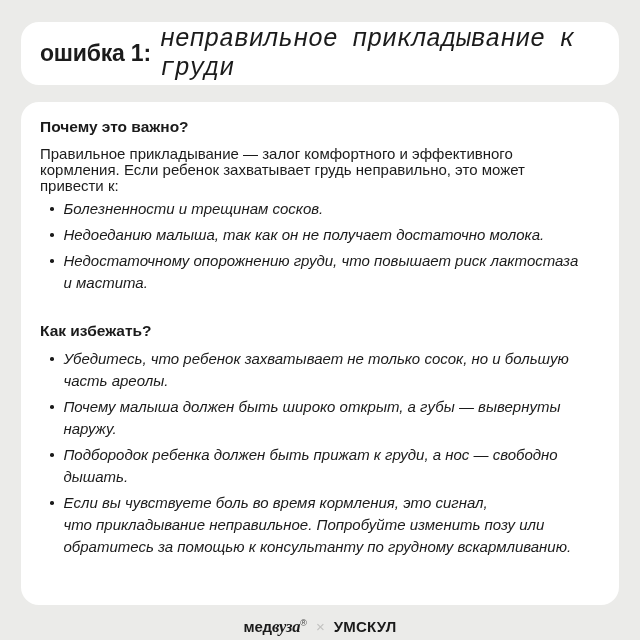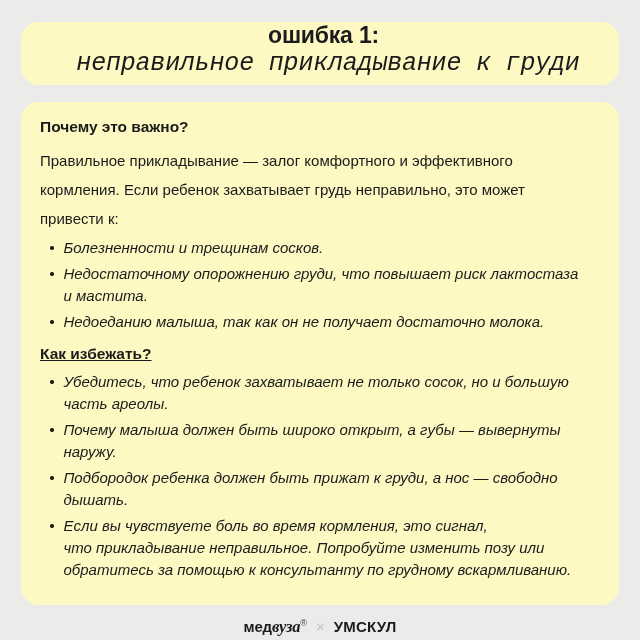--- a/index.html
+++ b/index.html
@@ -4,25 +4,24 @@
 <style>
   * { margin: 0; padding: 0; box-sizing: border-box; }
   html, body {
     width: 640px; height: 640px;
     background: #ebebe9;
     font-family: "Liberation Sans", sans-serif;
     color: #1b1b1b;
     overflow: hidden;
   }
   .card {
-    background: #fef9c3;
+    background: #ffffff;
     border-radius: 18px;
     margin-left: 21px;
     margin-right: 21px;
-    flex-direction: column;
   }
   .title-card {
     margin-top: 22px;
     height: 63px;
     display: flex;
     align-items: center;
     padding-left: 19px;
     padding-right: 12px;
   }
   .title-prefix {
@@ -44,24 +43,24 @@
     height: 503px;
     padding: 14px 10px 0 19px;
     overflow: hidden;
   }
   .section-heading {
     font-size: 15.5px;
     font-weight: 700;
     line-height: 22px;
   }
   .heading-why { margin-bottom: 8px; }
-  .heading-avoid { margin-top: 10px; margin-bottom: 6px; text-decoration: underline; }
+  .heading-avoid { margin-top: 26px; margin-bottom: 6px; }
   .intro {
     font-size: 15px;
-    line-height: 29px;
+    line-height: 16px;
     white-space: pre-line;
     margin-bottom: 4px;
   }
   .bullet-list { list-style: none; }
   .bullet-item {
     display: flex;
     margin-bottom: 4px;
     font-style: italic;
   }
   .bullet-dot {
@@ -126,26 +125,26 @@
 кормления. Если ребенок захватывает грудь неправильно, это может
 привести к:</div>
 
   <ul class="bullet-list">
     <li class="bullet-item">
       <span class="bullet-dot"></span>
       <span class="bullet-text">Болезненности и трещинам сосков.</span>
     </li>
     <li class="bullet-item">
       <span class="bullet-dot"></span>
-      <span class="bullet-text">Недостаточному опорожнению груди, что повышает риск лактостаза
-и мастита.</span>
+      <span class="bullet-text">Недоеданию малыша, так как он не получает достаточно молока.</span>
     </li>
     <li class="bullet-item">
       <span class="bullet-dot"></span>
-      <span class="bullet-text">Недоеданию малыша, так как он не получает достаточно молока.</span>
+      <span class="bullet-text">Недостаточному опорожнению груди, что повышает риск лактостаза
+и мастита.</span>
     </li>
   </ul>
 
   <div class="section-heading heading-avoid">Как избежать?</div>
 
   <ul class="bullet-list">
     <li class="bullet-item">
       <span class="bullet-dot"></span>
       <span class="bullet-text">Убедитесь, что ребенок захватывает не только сосок, но и большую
 часть ареолы.</span>

